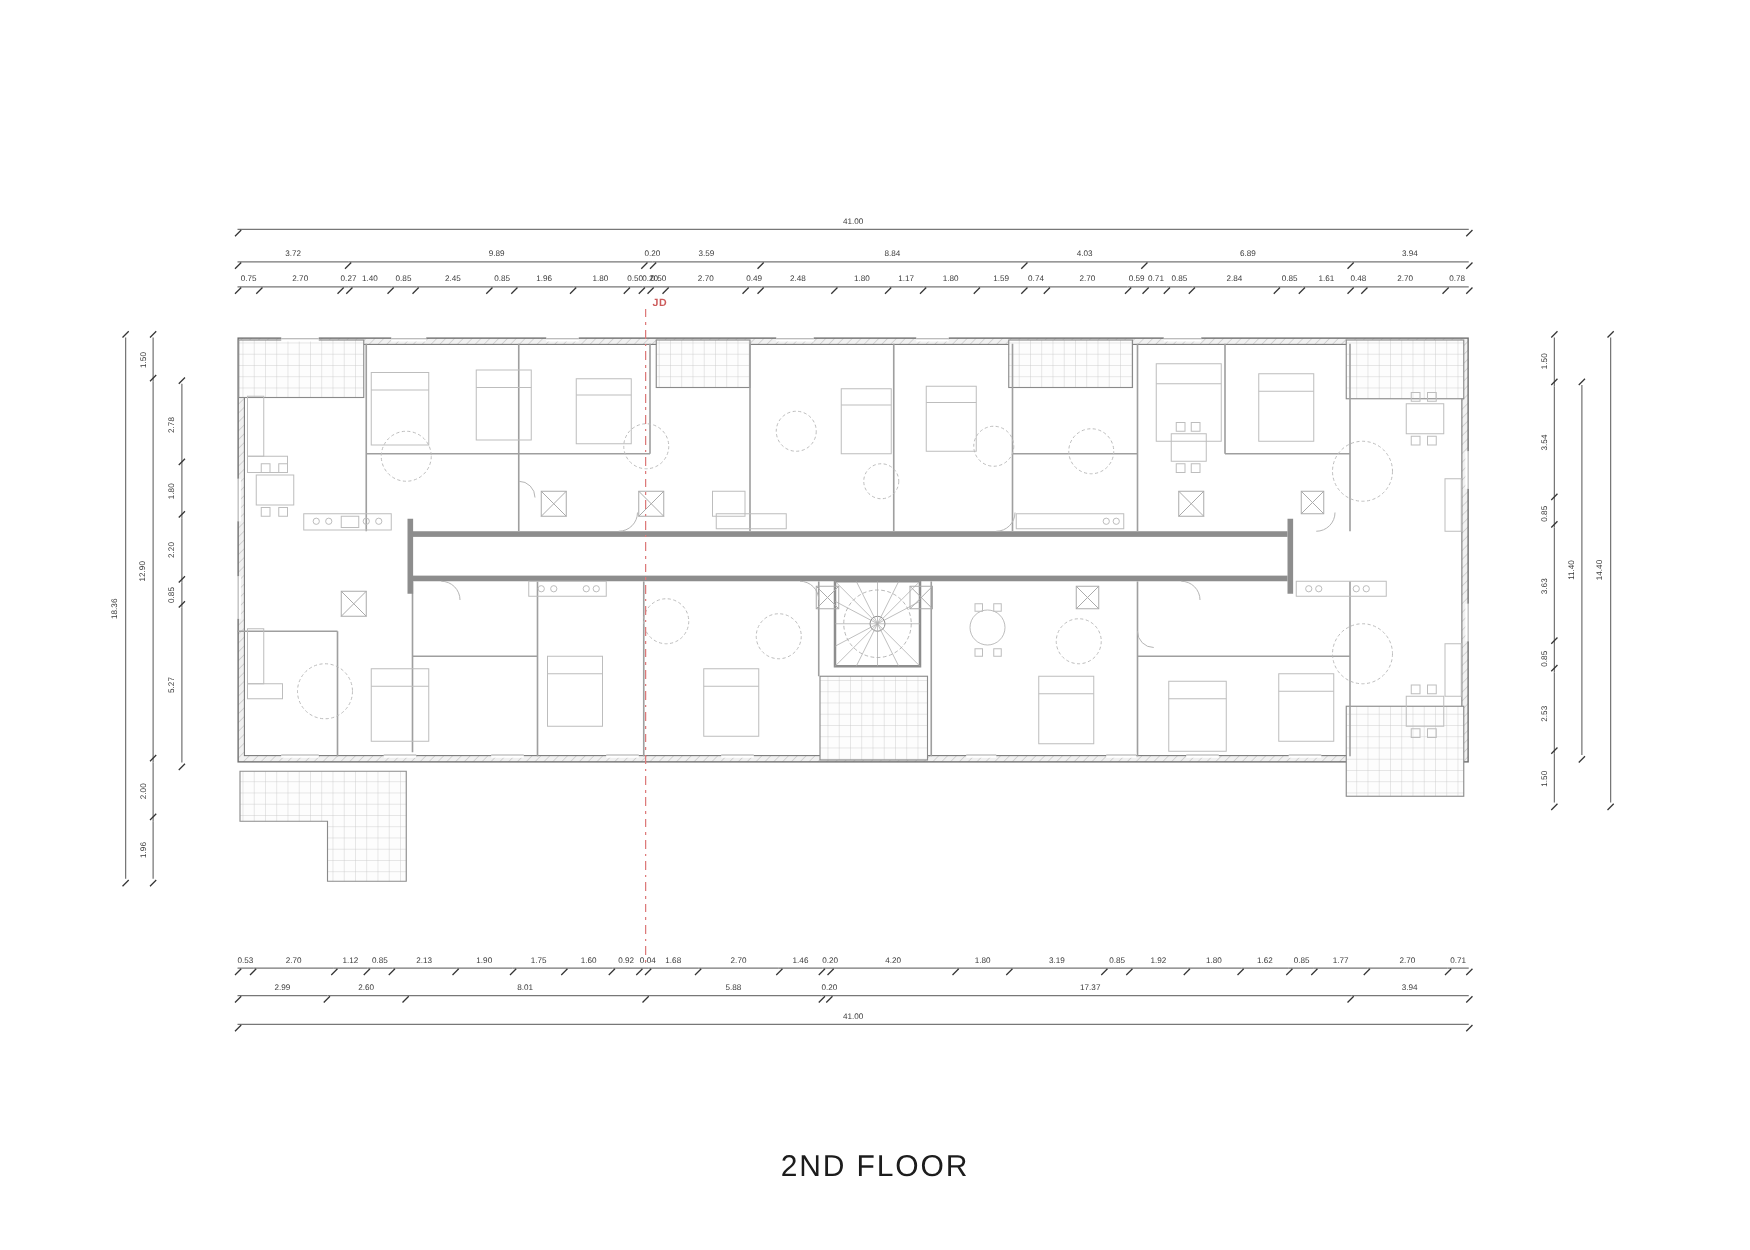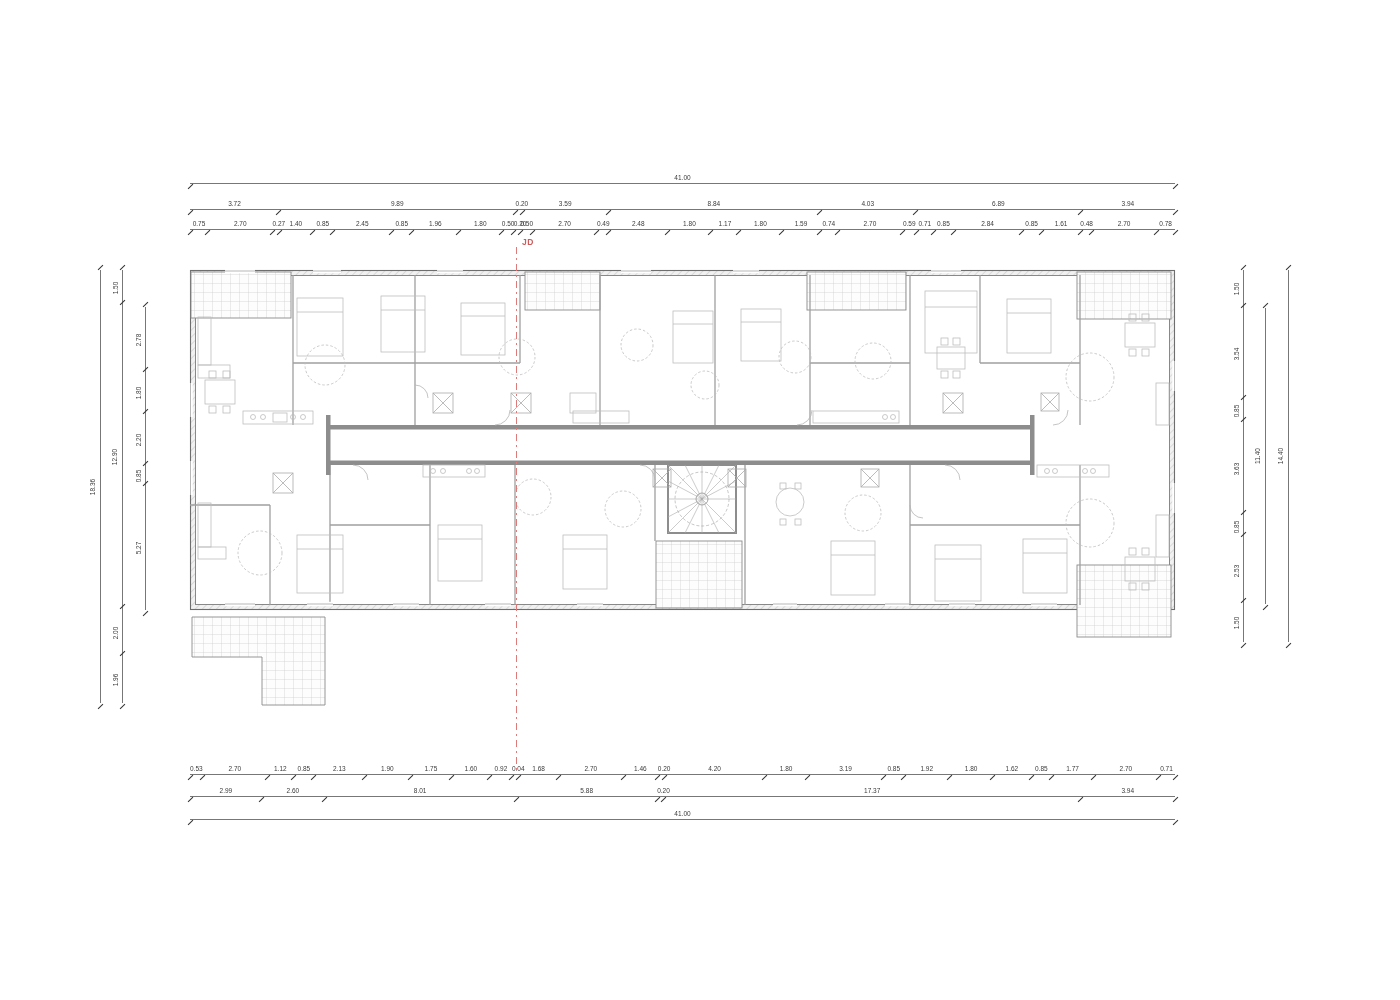--- a/index.html
+++ b/index.html
@@ -609,14 +609,15 @@
       <circle cx="862" cy="206" r="2.5"></circle>
         <circle cx="870" cy="206" r="2.5"></circle>
         <circle cx="900" cy="206" r="2.5"></circle>
         <circle cx="908" cy="206" r="2.5"></circle>
     </g>
   </svg>
 
   <div class="redline" style="left:516px;top:247px;height:523px;"></div>
   <div class="jd" style="left:522px;top:237px;">JD</div>
 
+  <div class="title">2ND FLOOR</div>
 
 </div>
 
 </body></html>

